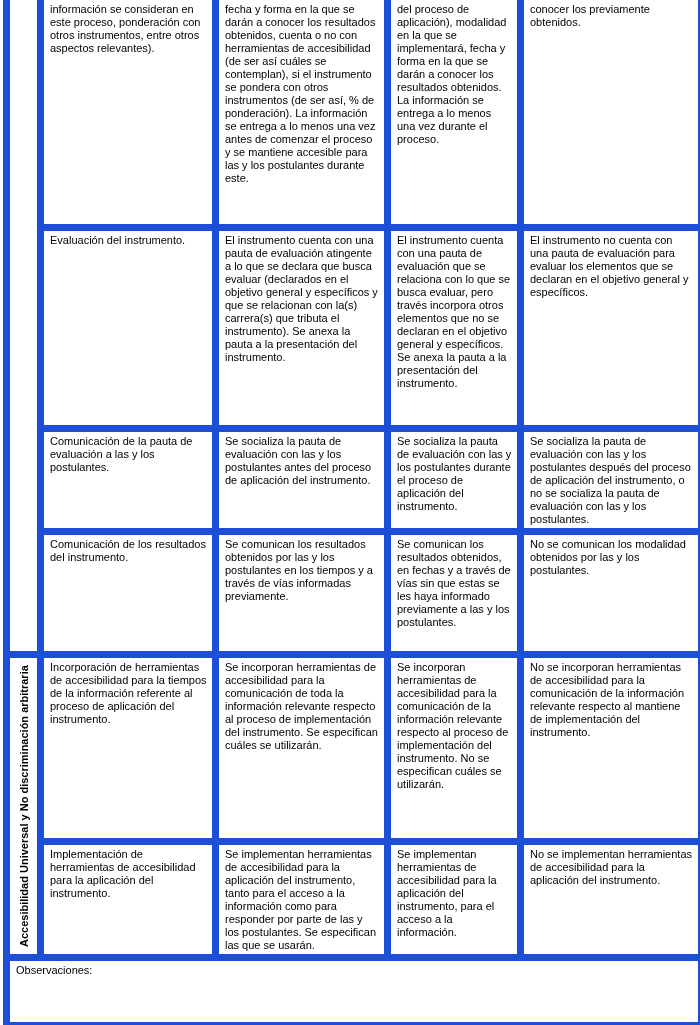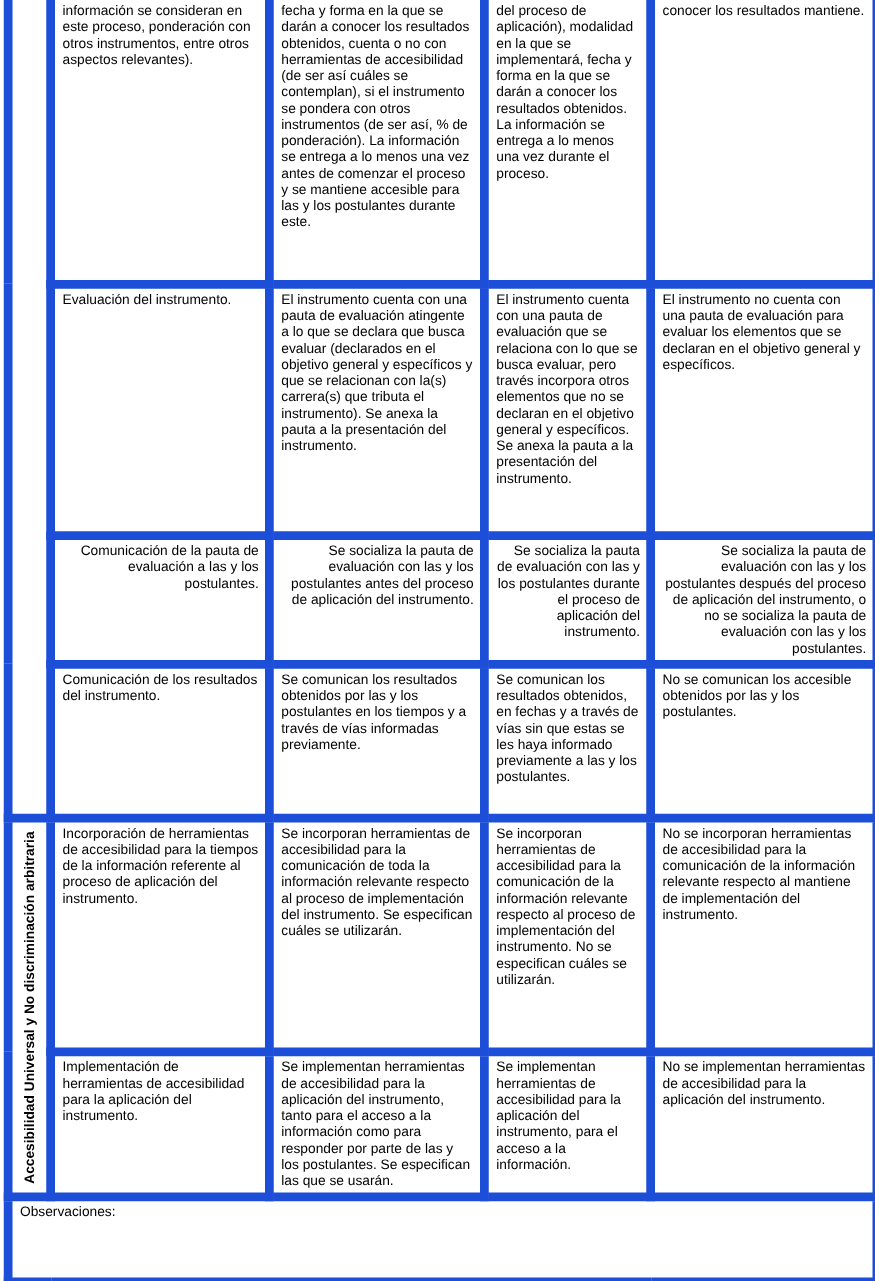--- a/index.html
+++ b/index.html
@@ -23,21 +23,21 @@
     vertical-align: top;
     padding: 3px 5px 2px 6px;
     font-size: 11px;
     line-height: 13px;
     word-wrap: break-word;
     overflow: hidden;
   }
   tr.r0 td { border-top: none; }       
   tr.r0 { height: 227px; }
   tr.r1 { height: 201px; }
-  tr.r2 { height: 89px; text-align: right; }
+  tr.r2 { height: 89px; }
   tr.r3 { height: 123px; margin-top: 12px; }
   tr.r4 { height: 187px; }
   tr.r5 { height: 110px; }
   tr.obs { height: 68px; }
   td.vhead { padding: 0; vertical-align: middle; }
   .vwrap {
     height: 100%;
     display: flex;
     align-items: center;
     justify-content: center;
@@ -64,39 +64,39 @@
       <col style="width:172px">
       <col style="width:133px">
       <col style="width:181px">
     </colgroup>
     <tbody>
       <tr class="r0">
         <td class="vhead" rowspan="4"></td>
         <td>información se consideran en este proceso, ponderación con otros instrumentos, entre otros aspectos relevantes).</td>
         <td>fecha y forma en la que se darán a conocer los resultados obtenidos, cuenta o no con herramientas de accesibilidad (de ser así cuáles se contemplan), si el instrumento se pondera con otros instrumentos (de ser así, % de ponderación). La información se entrega a lo menos una vez antes de comenzar el proceso y se mantiene accesible para las y los postulantes durante este.</td>
         <td>del proceso de aplicación), modalidad en la que se implementará, fecha y forma en la que se darán a conocer los resultados obtenidos. La información se entrega a lo menos una vez durante el proceso.</td>
-        <td>conocer los resultados mantiene.</td>
+        <td>conocer los previamente obtenidos.</td>
       </tr>
       <tr class="r1">
         <td>Evaluación del instrumento.</td>
         <td>El instrumento cuenta con una pauta de evaluación atingente a lo que se declara que busca evaluar (declarados en el objetivo general y específicos y que se relacionan con la(s) carrera(s) que tributa el instrumento). Se anexa la pauta a la presentación del instrumento.</td>
         <td>El instrumento cuenta con una pauta de evaluación que se relaciona con lo que se busca evaluar, pero través incorpora otros elementos que no se declaran en el objetivo general y específicos. Se anexa la pauta a la presentación del instrumento.</td>
         <td>El instrumento no cuenta con una pauta de evaluación para evaluar los elementos que se declaran en el objetivo general y específicos.</td>
       </tr>
       <tr class="r2">
         <td>Comunicación de la pauta de evaluación a las y los postulantes.</td>
         <td>Se socializa la pauta de evaluación con las y los postulantes antes del proceso de aplicación del instrumento.</td>
         <td>Se socializa la pauta de evaluación con las y los postulantes durante el proceso de aplicación del instrumento.</td>
         <td>Se socializa la pauta de evaluación con las y los postulantes después del proceso de aplicación del instrumento, o no se socializa la pauta de evaluación con las y los postulantes.</td>
       </tr>
       <tr class="r3">
         <td>Comunicación de los resultados del instrumento.</td>
         <td>Se comunican los resultados obtenidos por las y los postulantes en los tiempos y a través de vías informadas previamente.</td>
         <td>Se comunican los resultados obtenidos, en fechas y a través de vías sin que estas se les haya informado previamente a las y los postulantes.</td>
-        <td>No se comunican los accesible obtenidos por las y los postulantes.</td>
+        <td>No se comunican los modalidad obtenidos por las y los postulantes.</td>
       </tr>
       <tr class="r4">
         <td class="vhead" rowspan="2">
           <div class="vwrap">
             <div class="vtext">Accesibilidad Universal y No discriminación arbitraria</div>
           </div>
         </td>
         <td>Incorporación de herramientas de accesibilidad para la tiempos de la información referente al proceso de aplicación del instrumento.</td>
         <td>Se incorporan herramientas de accesibilidad para la comunicación de toda la información relevante respecto al proceso de implementación del instrumento. Se especifican cuáles se utilizarán.</td>
         <td>Se incorporan herramientas de accesibilidad para la comunicación de la información relevante respecto al proceso de implementación del instrumento. No se especifican cuáles se utilizarán.</td>

